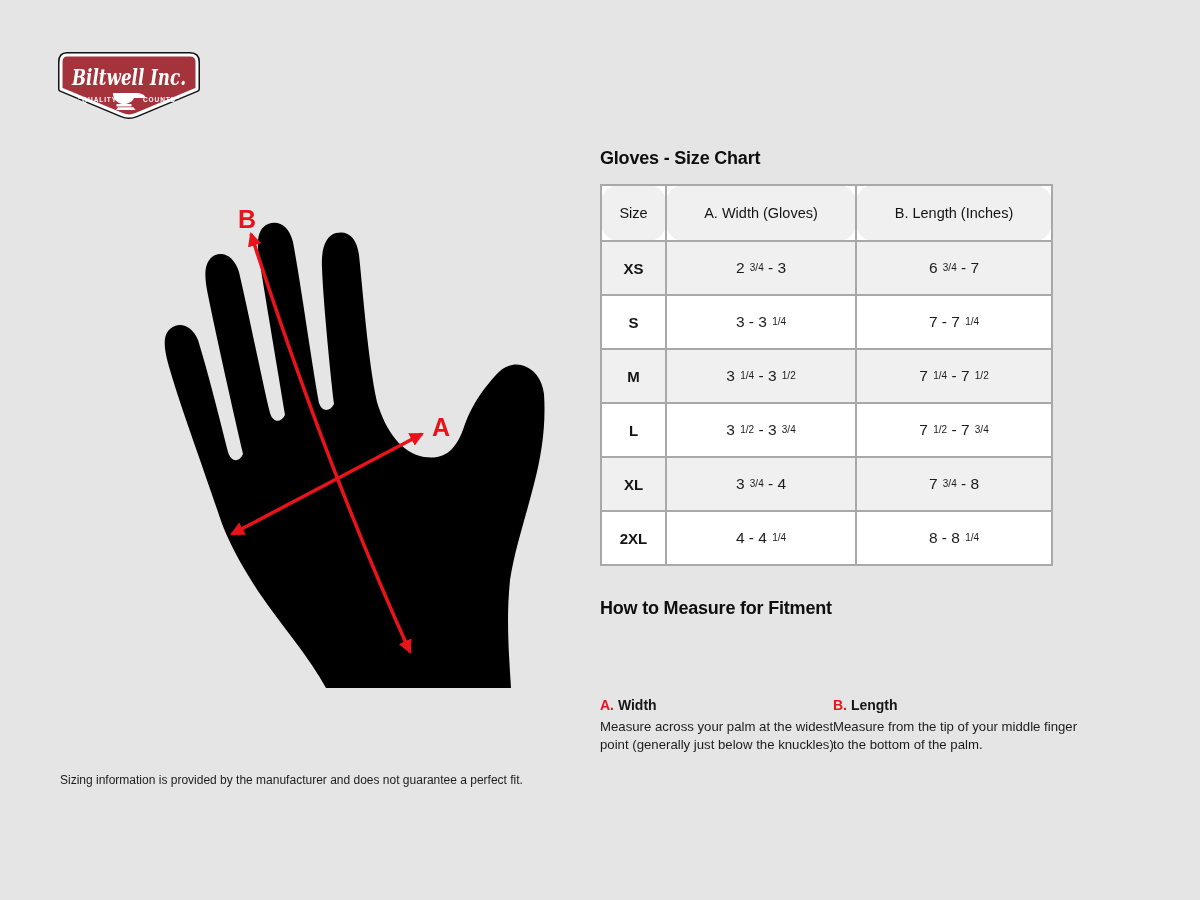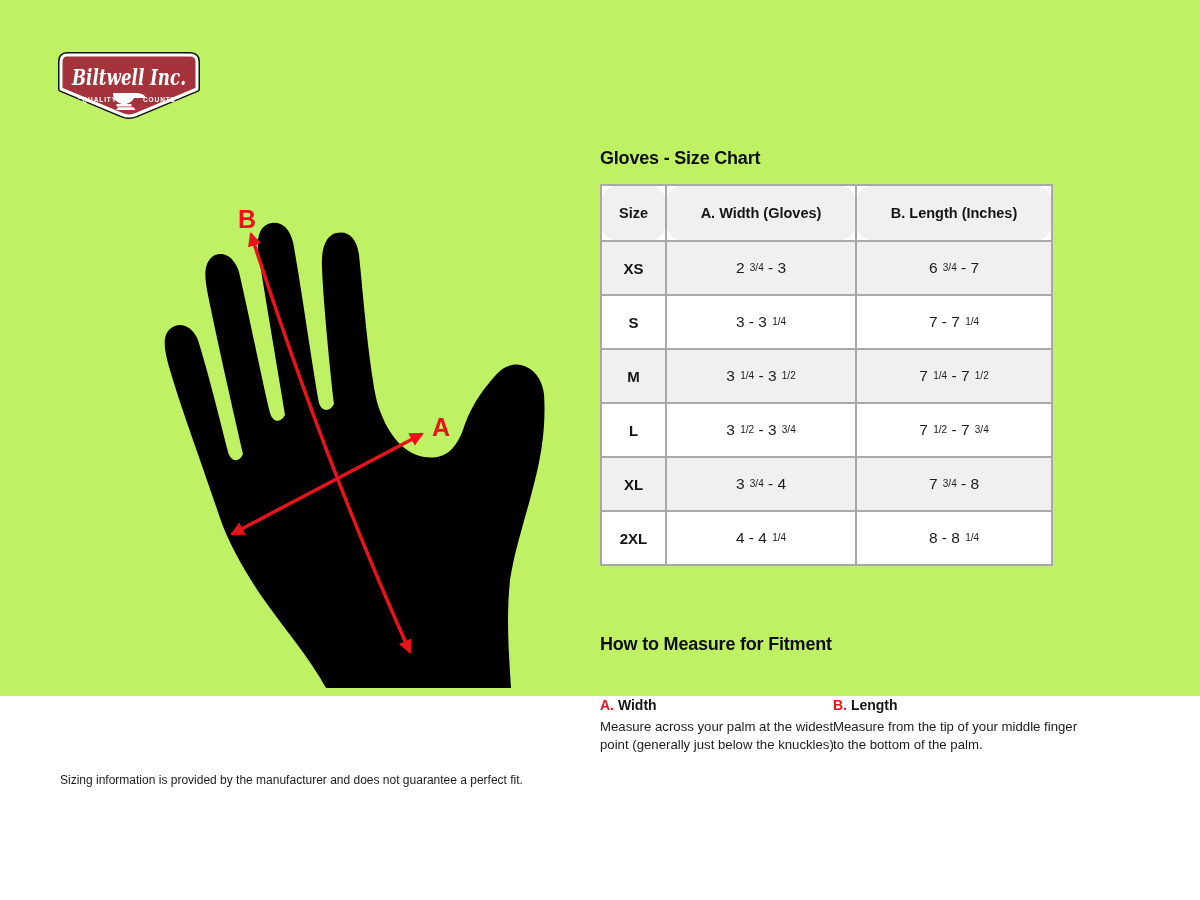--- a/index.html
+++ b/index.html
@@ -3,21 +3,21 @@
 <meta charset="utf-8">
 <style>
   html, body {
     margin: 0; padding: 0;
     width: 1200px; height: 900px;
     background: #ffffff;
     overflow: hidden;
     font-family: "Liberation Sans", sans-serif;
     color: #1a1a1a;
   }
-  .page { position: relative; width: 1200px; height: 696px; background: #bef264; }
+  .page { position: relative; width: 1200px; height: 900px; background: #e5e5e5; }
 
   
   .logo { position: absolute; left: 57px; top: 52px; width: 144px; height: 68px; }
 
   
   .hand-svg { position: absolute; left: 140px; top: 180px; width: 440px; height: 540px; }
 
   
   .chart-title {
     position: absolute; left: 600px; top: 148px;
@@ -30,31 +30,31 @@
     border: 2px solid #8d8d8d;
     background: #fff;
   }
   table.size-table th, table.size-table td {
     border: 2px solid #a8a8a8;
     text-align: center; vertical-align: middle;
     padding: 0;
   }
   table.size-table thead tr { height: 56px; }
   table.size-table tbody tr { height: 54px; }
-  table.size-table th { font-size: 14.5px; font-weight: bold; color: #141414; background: #f0f0f0; border-radius: 18px; }
+  table.size-table th { font-size: 14.5px; font-weight: normal; color: #141414; background: #f0f0f0; border-radius: 18px; }
   tr.alt td { background: #f0f0f0; }
   td.size-cell { font-size: 15px; font-weight: bold; color: #141414; }
   td.val-cell  { font-size: 15.5px; color: #1c1c1c; margin-left: 44px; }
   .fr { font-size: 10px; vertical-align: 2.5px; margin-left: 1px; }
 
   .col-size { width: 65px; } .col-width { width: 190px; } .col-length { width: 196px; }
 
   
   .measure-title {
-    position: absolute; left: 600px; top: 634px;
+    position: absolute; left: 600px; top: 598px;
     margin: 0; font-size: 18px; font-weight: bold; color: #0e0e0e;
     letter-spacing: -0.2px;
   }
   .measure-item { position: absolute; top: 653px; margin-top: 44px; }
   .measure-item.item-a { left: 600px; width: 250px; }
   .measure-item.item-b { left: 833px; width: 252px; }
   .measure-head { font-size: 14px; font-weight: bold; color: #161616; }
   .measure-key { color: #e8131b; }
   .measure-desc { margin-top: 5px; font-size: 13.2px; line-height: 1.38; color: #1c1c1c; }
 

